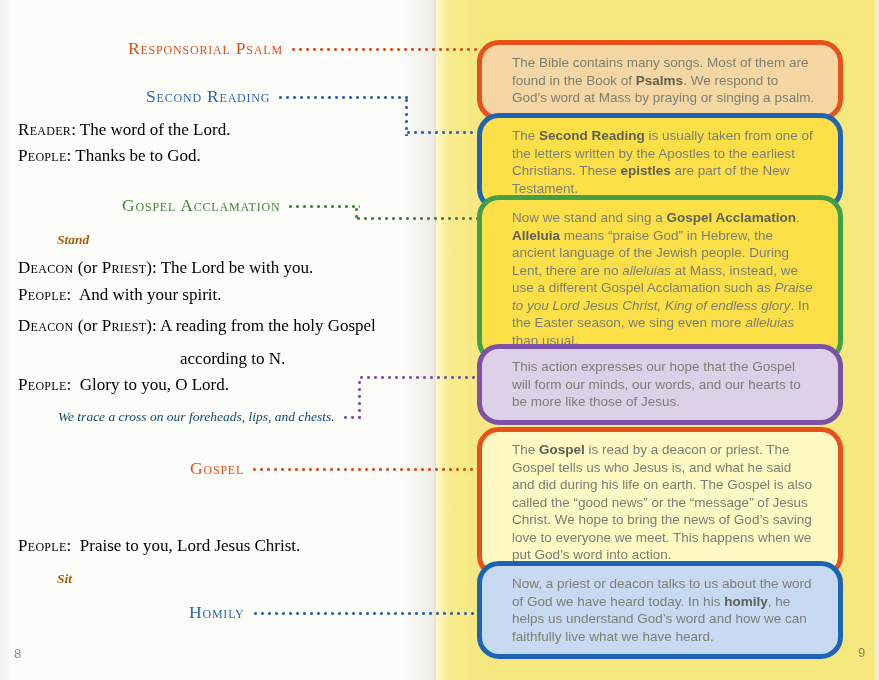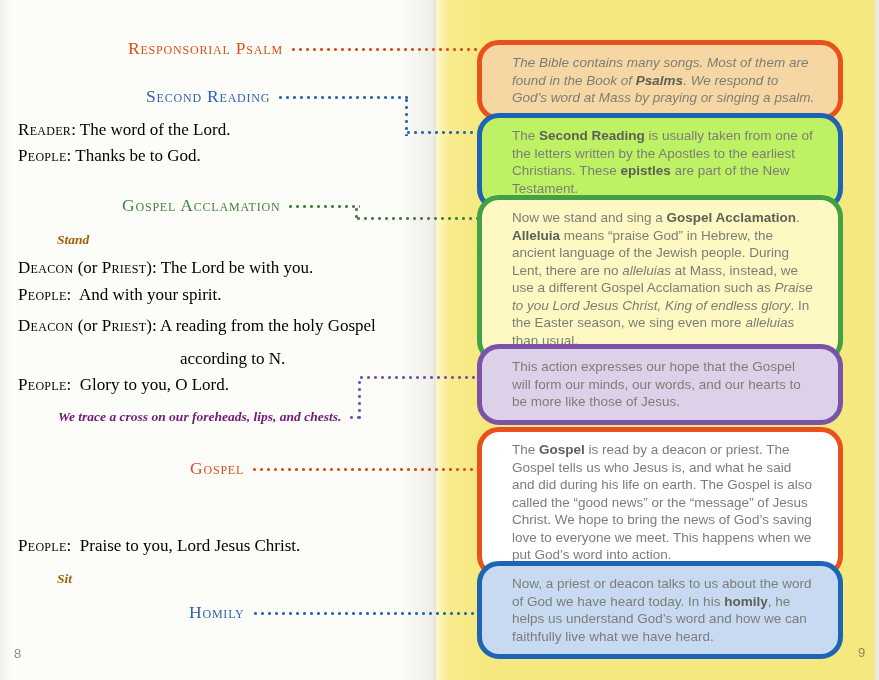--- a/index.html
+++ b/index.html
@@ -23,21 +23,21 @@
         background-image:radial-gradient(circle,var(--c) 1.3px,transparent 1.6px);
         background-size:3px 7px;background-repeat:repeat-y;background-position:center top;}
 
   
   .dia{position:absolute;font-size:17px;color:#000000;white-space:nowrap;}
   .seg-sc{font-variant:small-caps;letter-spacing:0.3px;}
 
   
   .rubric{position:absolute;font-style:italic;font-weight:bold;font-size:13.5px;color:#a16207;white-space:nowrap;}
   .trace-row{position:absolute;display:flex;align-items:center;height:19px;}
-  .trace-text{font-style:italic;font-weight:bold;font-size:13.5px;color:#701a75;white-space:nowrap;}
+  .trace-text{font-style:italic;font-weight:normal;font-size:13.5px;color:#0c4a6e;white-space:nowrap;}
 
   
   .note{position:absolute;left:477px;width:366px;border:5px solid;border-radius:22px;
         padding:9px 22px 9px 30px;box-sizing:border-box;}
   .note p{margin:0;font-family:"Liberation Sans",sans-serif;font-size:13.5px;
         line-height:17.5px;color:#7c7e76;}
   .note .seg-b{font-weight:bold;color:#5e6057;}
   .note .seg-i{font-style:italic;}
 
   .pn{position:absolute;font-family:"Liberation Sans",sans-serif;font-size:13px;}
@@ -94,33 +94,33 @@
 
   <div class="dia" style="left:18px;top:536px"><span class="seg-sc">People</span><span>:&nbsp; Praise to you, Lord Jesus Christ.</span></div>
 
   <div class="rubric" style="left:57px;top:571px">Sit</div>
 
   <div class="hrow" style="left:189px;top:601px;width:289px">
     <span class="htext" style="color: rgb(45, 102, 173);">Homily</span>
     <span class="dots" style="--c: #2d66ad;"></span>
   </div>
 
-  <div class="note" style="top: 40px; min-height: 63px; border-color: rgb(232, 81, 28); background-color: rgb(246, 215, 163); font-style: italic;">
+  <div class="note" style="top: 40px; min-height: 63px; border-color: rgb(232, 81, 28); background-color: rgb(246, 215, 163);">
     <p><span>The Bible contains many songs. Most of them are found in the Book of </span><span class="seg-b">Psalms</span><span>. We respond to God’s word at Mass by praying or singing a psalm.</span></p>
   </div>
-  <div class="note" style="top: 113px; min-height: 69px; border-color: rgb(29, 100, 180); background-color: #bef264;">
+  <div class="note" style="top: 113px; min-height: 69px; border-color: rgb(29, 100, 180); background-color: #fde047;">
     <p><span>The </span><span class="seg-b">Second Reading</span><span> is usually taken from one of the letters written by the Apostles to the earliest Christians. These </span><span class="seg-b">epistles</span><span> are part of the New Testament.</span></p>
   </div>
-  <div class="note" style="top: 195px; min-height: 133px; border-color: rgb(66, 160, 71); background-color: #fef9c3;">
+  <div class="note" style="top: 195px; min-height: 133px; border-color: rgb(66, 160, 71); background-color: #fde047;">
     <p><span>Now we stand and sing a </span><span class="seg-b">Gospel Acclamation</span><span>. </span><span class="seg-b">Alleluia</span><span> means “praise God” in Hebrew, the ancient language of the Jewish people. During Lent, there are no </span><span class="seg-i">alleluias</span><span> at Mass, instead, we use a different Gospel Acclamation such as </span><span class="seg-i">Praise to you Lord Jesus Christ, King of endless glory</span><span>. In the Easter season, we sing even more </span><span class="seg-i">alleluias</span><span> than usual.</span></p>
   </div>
   <div class="note" style="top: 344px; min-height: 66px; border-color: rgb(123, 82, 167); background-color: rgb(221, 209, 233);">
     <p><span>This action expresses our hope that the Gospel will form our minds, our words, and our hearts to be more like those of Jesus.</span></p>
   </div>
-  <div class="note" style="top: 427px; min-height: 121px; border-color: rgb(232, 81, 28); background-color: #ffffff;">
+  <div class="note" style="top: 427px; min-height: 121px; border-color: rgb(232, 81, 28); background-color: #fef9c3;">
     <p><span>The </span><span class="seg-b">Gospel</span><span> is read by a deacon or priest. The Gospel tells us who Jesus is, and what he said and did during his life on earth. The Gospel is also called the “good news” or the “message” of Jesus Christ. We hope to bring the news of God’s saving love to everyone we meet. This happens when we put God’s word into action.</span></p>
   </div>
   <div class="note" style="top: 561px; min-height: 81px; border-color: rgb(29, 100, 180); background-color: rgb(199, 218, 241);">
     <p><span>Now, a priest or deacon talks to us about the word of God we have heard today. In his </span><span class="seg-b">homily</span><span>, he helps us understand God’s word and how we can faithfully live what we have heard.</span></p>
   </div>
 
   <div class="pn" style="left:14px;top:646px;color:#8f8f88">8</div>
   <div class="pn" style="left:858px;top:645px;color:#8b8a5e">9</div>
 </div>
 

